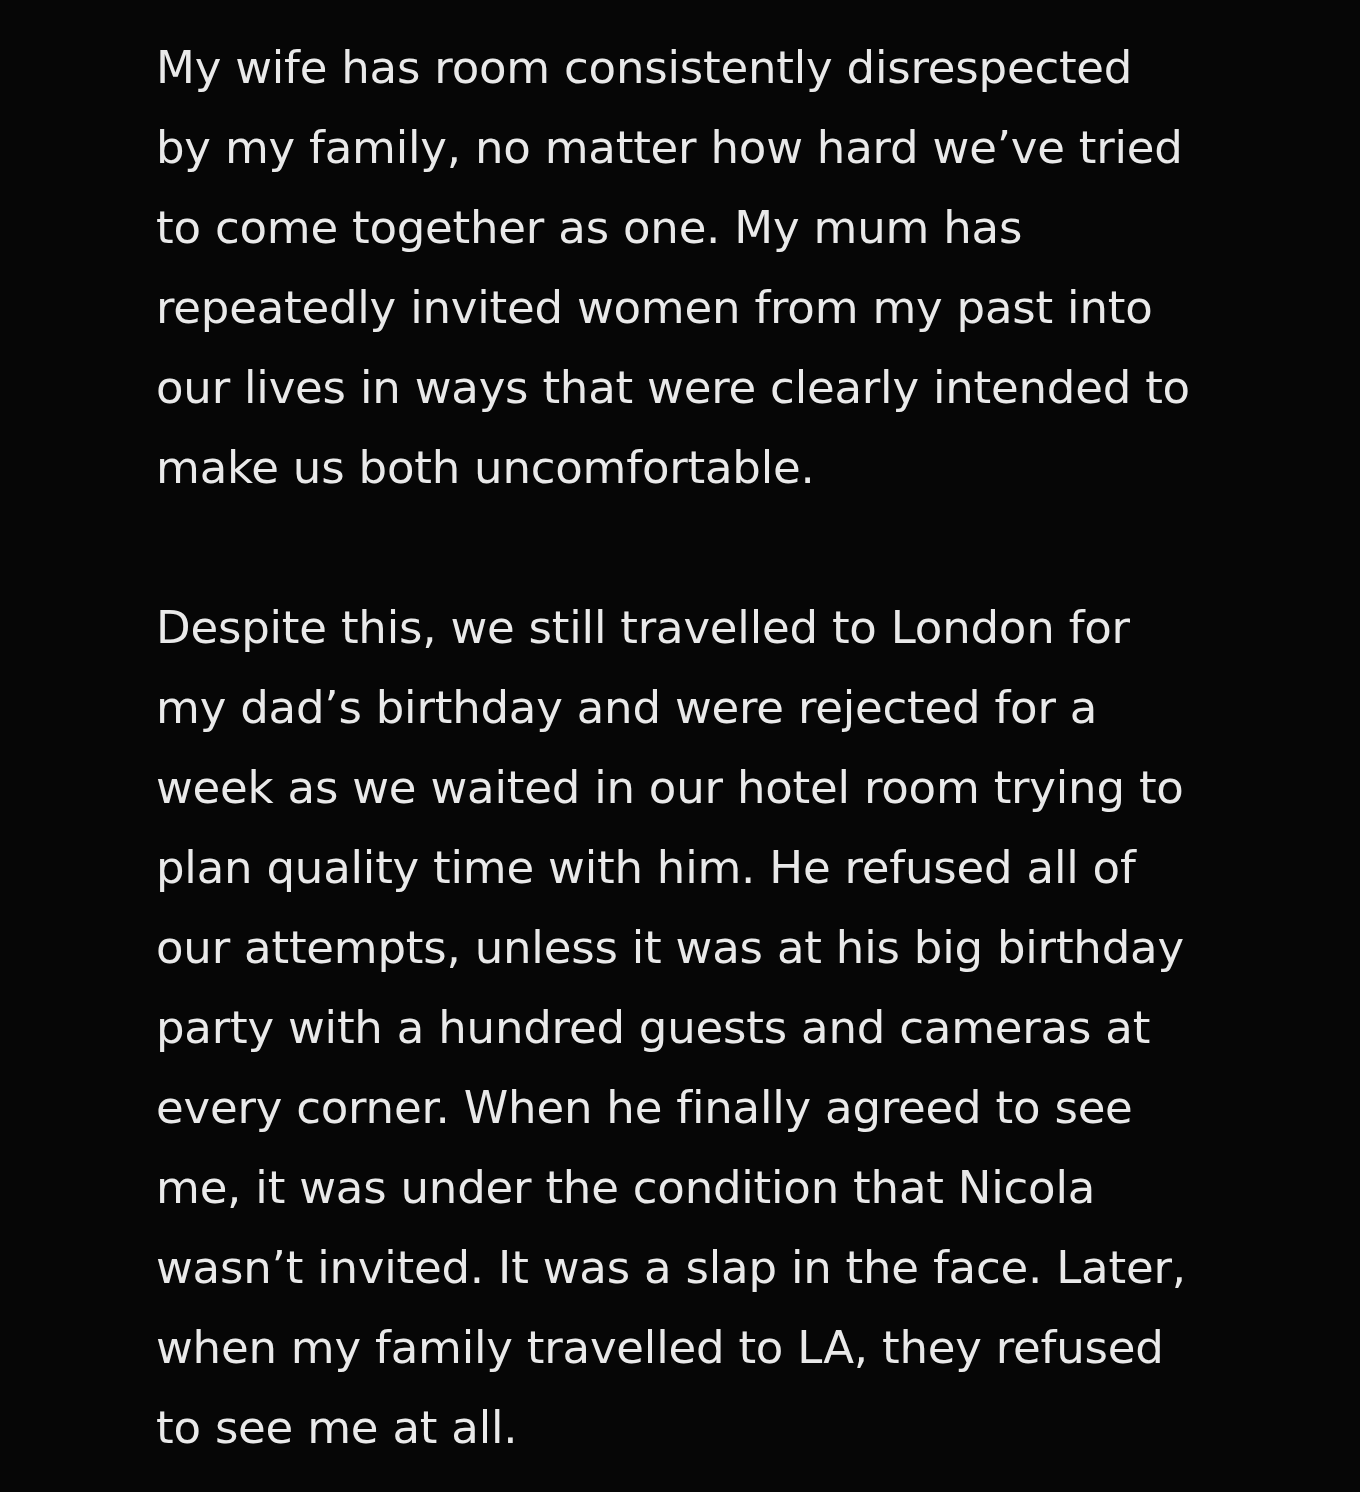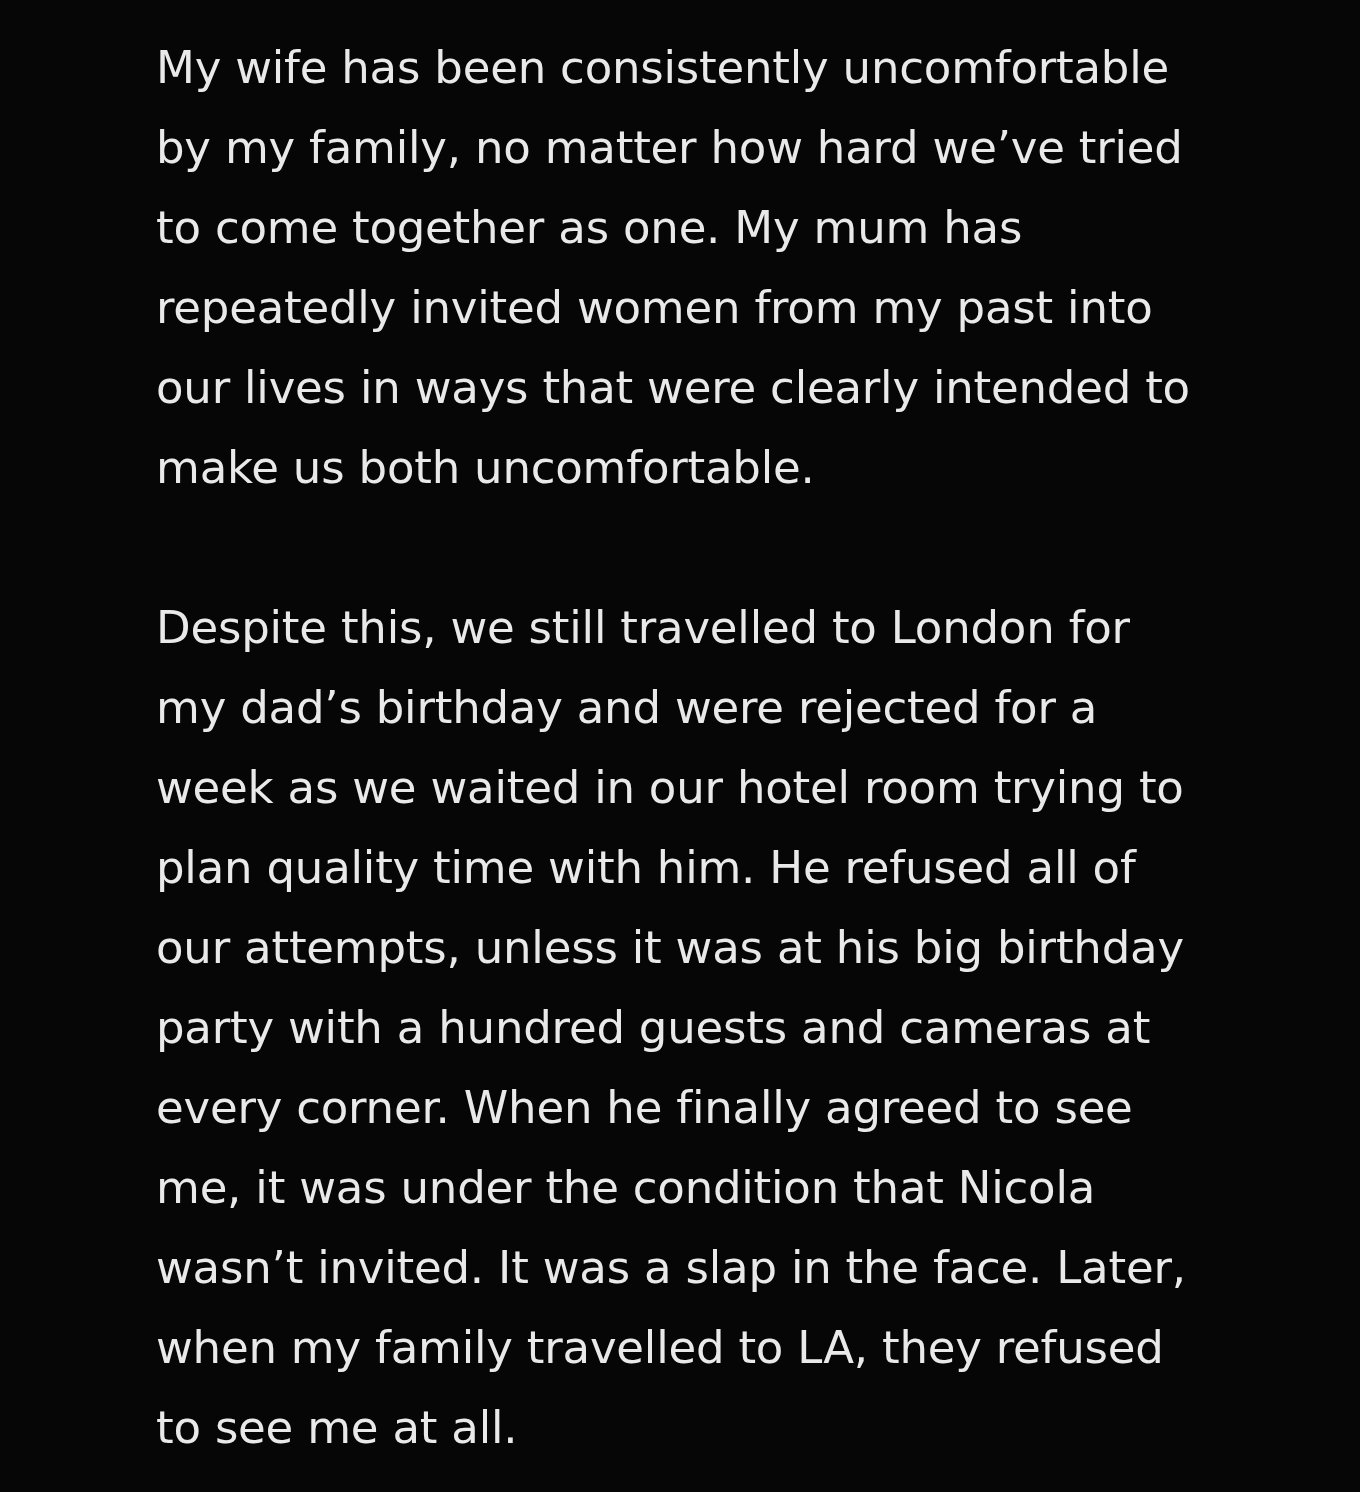--- a/index.html
+++ b/index.html
@@ -35,17 +35,17 @@
   }
   .paragraph-gap {
     height: 80px;
   }
 </style>
 </head>
 <body>
 
 <div class="statement-card">
   <div class="statement-body">
-    <p class="statement-paragraph">My wife has been consistently uncomfortable by my family, no matter how hard we’ve tried to come together as one. My mum has repeatedly invited women from my past into our lives in ways that were clearly intended to make us both uncomfortable.</p>
+    <p class="statement-paragraph">My wife has room consistently disrespected by my family, no matter how hard we’ve tried to come together as one. My mum has repeatedly invited women from my past into our lives in ways that were clearly intended to make us both uncomfortable.</p>
     <div class="paragraph-gap"></div>
     <p class="statement-paragraph">Despite this, we still travelled to London for my dad’s birthday and were rejected for a week as we waited in our hotel room trying to plan quality time with him. He refused all of our attempts, unless it was at his big birthday party with a hundred guests and cameras at every corner. When he finally agreed to see me, it was under the condition that Nicola wasn’t invited. It was a slap in the face. Later, when my family travelled to LA, they refused to see me at all.</p>
   </div>
 </div>
 
 </body></html>

